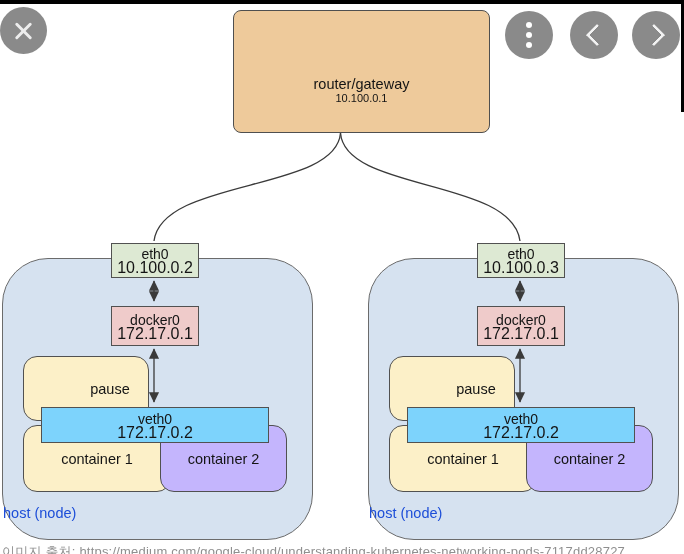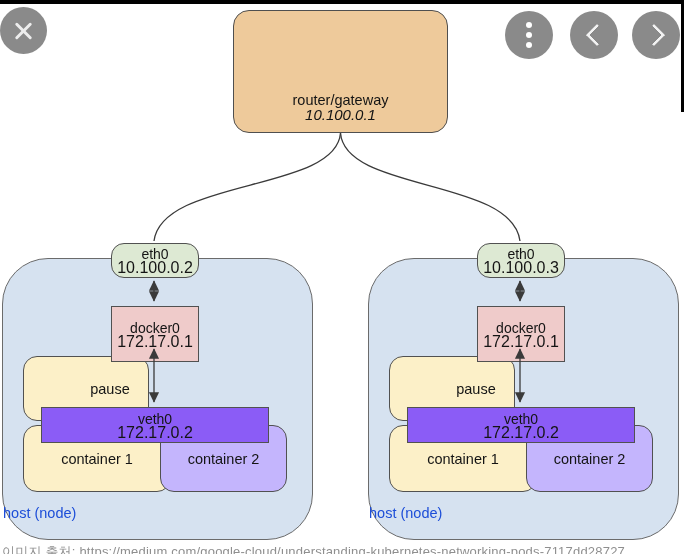--- a/index.html
+++ b/index.html
@@ -23,47 +23,47 @@
   .x-shape::before{transform:rotate(45deg);}
   .x-shape::after{transform:rotate(-45deg);}
   .dots-shape{display:flex;flex-direction:column;gap:4px;}
   .dots-shape i{width:6px;height:6px;border-radius:50%;background:#fff;}
   .chev{width:13px;height:13px;border-top:3.5px solid #f2f2f2;border-right:3.5px solid #f2f2f2;border-radius:1px;}
   .chev-left{transform:rotate(-135deg);margin-left:5px;}
   .chev-right{transform:rotate(45deg);margin-right:5px;}
 
   
   .router{
-    position:absolute;left:233px;top:10px;width:215px;height:123px;
-    background:#eeca9b;border:1.5px solid #4f4f4f;border-radius:16px;
+    position:absolute;left:233px;top:10px;width:257px;height:123px;
+    background:#eeca9b;border:1.5px solid #4f4f4f;border-radius:8px;
     display:flex;flex-direction:column;justify-content:flex-end;align-items:center;
-    padding-bottom:11px;box-sizing:border-box;
+    padding-bottom:27px;box-sizing:border-box;
   }
   .host{
     position:absolute;top:258px;width:311px;height:282px;
     background:#d6e2f0;border:1.4px solid #6b6b6b;border-radius:46px;box-sizing:border-box;
   }
   .host-left{left:2px;}
   .host-right{left:368px;}
   .node-box{
     position:absolute;border:1.4px solid #515151;box-sizing:border-box;
     display:flex;flex-direction:column;align-items:center;justify-content:center;
   }
-  .eth0{left:108px;top:-16px;width:88px;height:35px;background:#dde9d3;border-radius:13px;}
-  .docker0{left:108px;top:47px;width:88px;height:56px;background:#efcbca;}
+  .eth0{left:108px;top:-16px;width:88px;height:35px;background:#dde9d3;}
+  .docker0{left:108px;top:47px;width:88px;height:40px;background:#efcbca;}
   .pause{left:20px;top:97px;width:126px;height:65px;background:#fcf0c8;border-radius:14px;padding-left:48px;}
-  .veth0{left:38px;top:148px;width:228px;height:36px;background:#8b5cf6;}
+  .veth0{left:38px;top:148px;width:228px;height:36px;background:#7dd3fc;}
   .container1{left:20px;top:166px;width:148px;height:67px;background:#fcf0c8;border-radius:14px;}
   .container2{left:157px;top:166px;width:127px;height:67px;background:#c4b5fd;border-radius:14px;}
   .host-label{position:absolute;left:0;top:246px;width:100%;text-align:left;font-size:14.5px;color:#1d4ed8;}
 
   .lbl{font-size:14px;color:#141414;line-height:15px;}
   .lbl-lg{font-size:14.5px;color:#141414;line-height:16px;}
   .ip{font-size:16px;color:#141414;line-height:12px;}
-  .ip-md{font-size:15px;color:#141414;line-height:13px;font-style:italic;}
+  .ip-md{font-size:11px;color:#141414;line-height:13px;}
 
   .wires{position:absolute;left:0;top:0;width:684px;height:554px;pointer-events:none;}
 
   .caption{
     position:absolute;left:2px;top:543px;width:684px;white-space:nowrap;overflow:hidden;
     font-size:13px;color:#8f8f8f;letter-spacing:0.2px;
   }
 </style>
 </head>
 <body>

